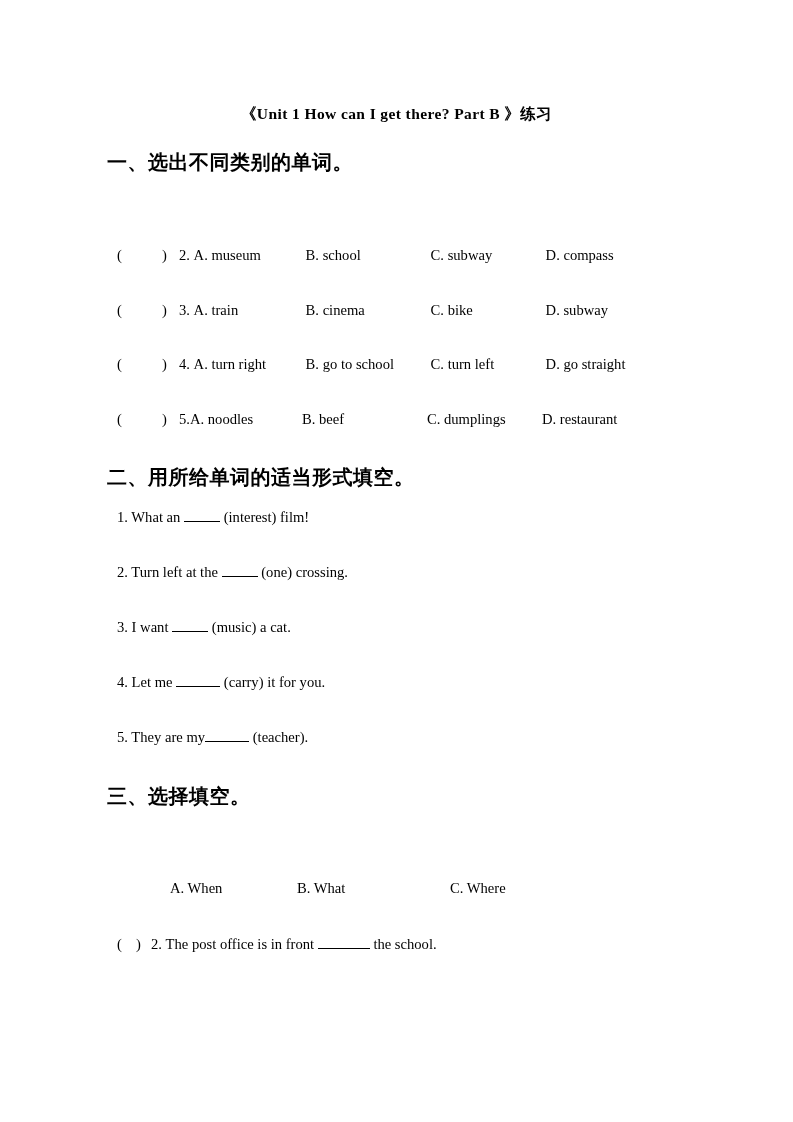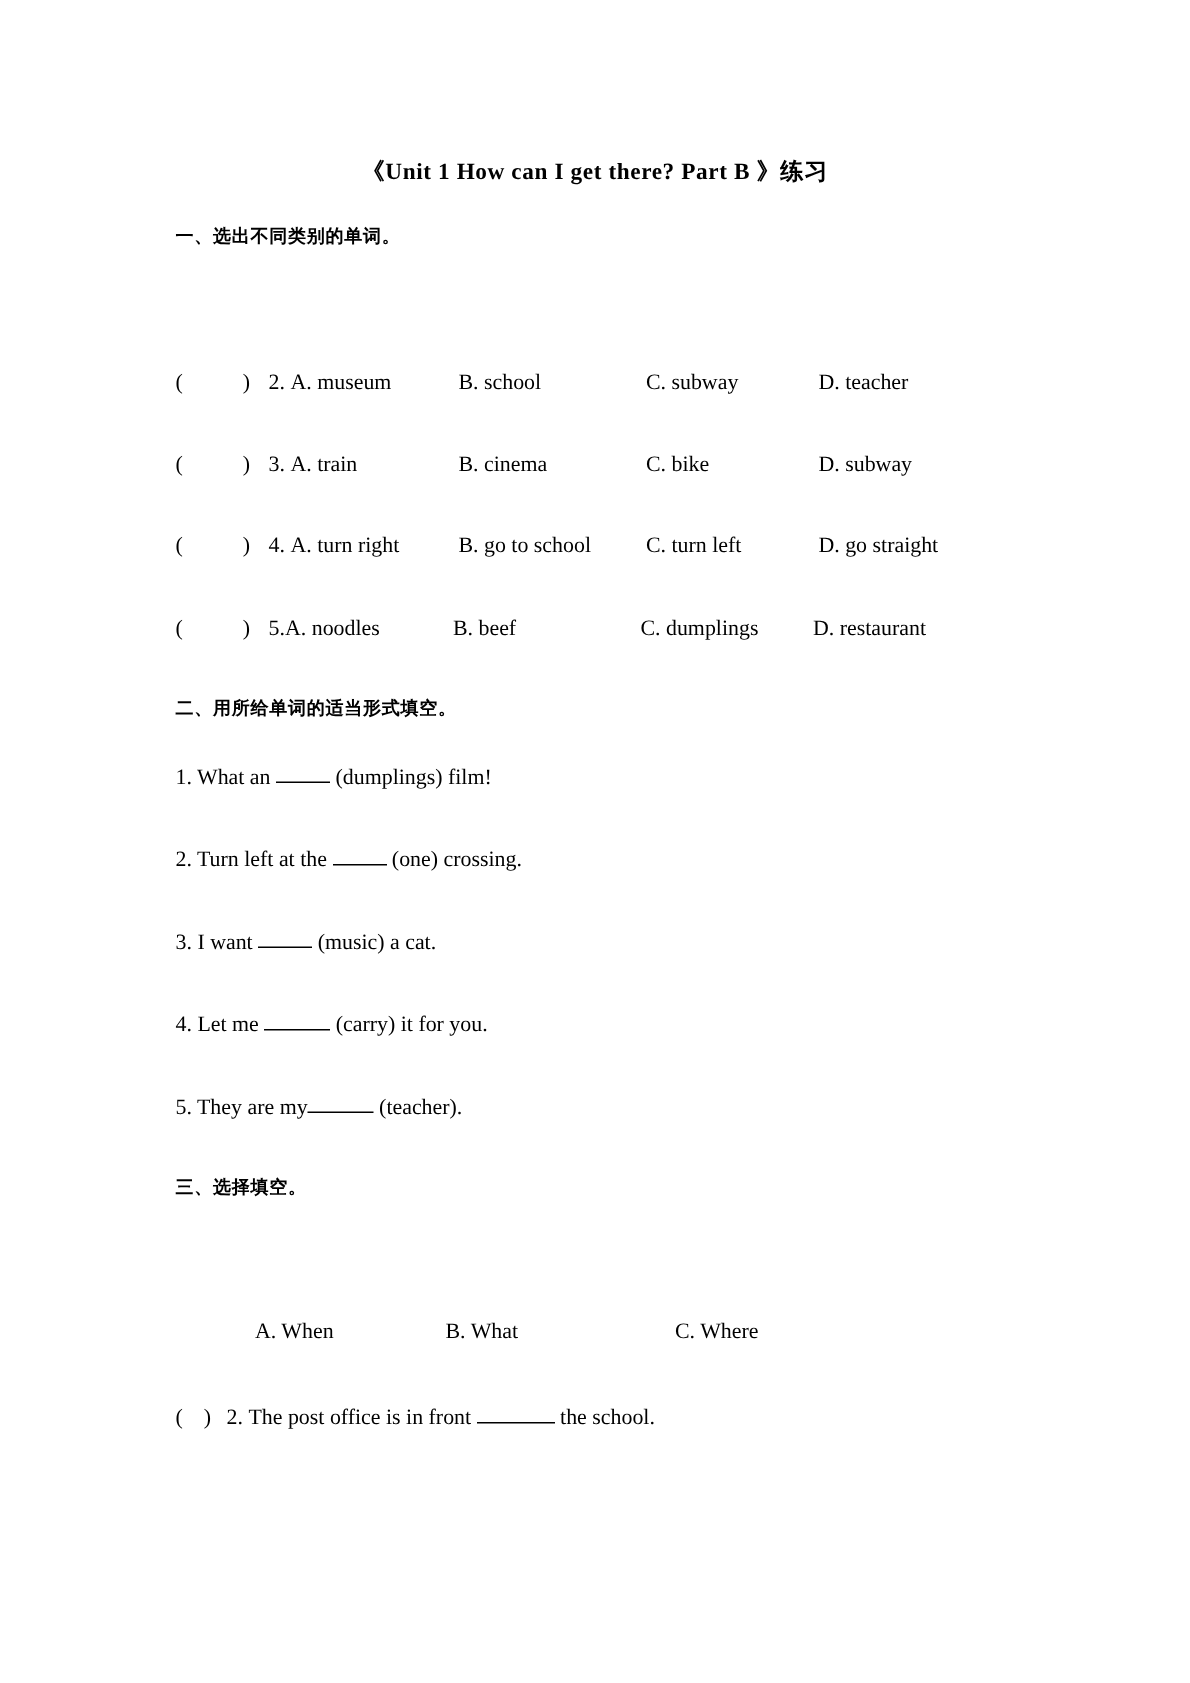--- a/index.html
+++ b/index.html
@@ -33,22 +33,22 @@
     text-align: center;
     font-size: 15.5px;
     font-weight: bold;
     letter-spacing: 0.4px;
     white-space: nowrap;
   }
 
   
   .section-heading {
     position: absolute;
-    left: 117px;
-    font-size: 12px;
+    left: 107px;
+    font-size: 20px;
     font-weight: bold;
     letter-spacing: 0.5px;
     white-space: nowrap;
   }
 
   
   .mc-row {
     position: absolute;
     left: 117px;
     font-size: 14.6px;
@@ -115,39 +115,39 @@
 <body>
 
 <div class="page">
 
   <div class="doc-title">《Unit 1 How can I get there? Part B 》练习</div>
 
   <div class="section-heading" style="top:149px;">一、选出不同类别的单词。</div>
 
 
   <div class="mc-row" style="top:247px;">
-    <span class="cell paren"><span class="lp">(</span><span>)</span></span><span class="cell">2.</span>&nbsp;<span class="cell opt-a">A. museum</span><span class="cell opt-b">B. school</span><span class="cell opt-c">C. subway</span><span class="cell opt-d">D. teacher</span>
+    <span class="cell paren"><span class="lp">(</span><span>)</span></span><span class="cell">2.</span>&nbsp;<span class="cell opt-a">A. museum</span><span class="cell opt-b">B. school</span><span class="cell opt-c">C. subway</span><span class="cell opt-d">D. compass</span>
   </div>
 
   <div class="mc-row" style="top:302px;">
     <span class="cell paren"><span class="lp">(</span><span>)</span></span><span class="cell">3.</span>&nbsp;<span class="cell opt-a">A. train</span><span class="cell opt-b">B. cinema</span><span class="cell opt-c">C. bike</span><span class="cell opt-d">D. subway</span>
   </div>
 
   <div class="mc-row" style="top:356px;">
     <span class="cell paren"><span class="lp">(</span><span>)</span></span><span class="cell">4.</span>&nbsp;<span class="cell opt-a">A. turn right</span><span class="cell opt-b">B. go to school</span><span class="cell opt-c">C. turn left</span><span class="cell opt-d">D. go straight</span>
   </div>
 
   <div class="mc-row" style="top:411px;">
     <span class="cell paren"><span class="lp">(</span><span>)</span></span><span class="cell">5.</span><span class="cell opt-a">A. noodles</span><span class="cell opt-b">B. beef</span><span class="cell opt-c">C. dumplings</span><span class="cell opt-d">D. restaurant</span>
   </div>
 
   <div class="section-heading" style="top:464px;">二、用所给单词的适当形式填空。</div>
 
   <div class="fill-row" style="top:508px;">
-    <span>1. What an </span><span class="blank blank-sm"></span><span> (dumplings) film!</span>
+    <span>1. What an </span><span class="blank blank-sm"></span><span> (interest) film!</span>
   </div>
 
   <div class="fill-row" style="top:563px;">
     <span>2. Turn left at the </span><span class="blank blank-sm"></span><span> (one) crossing.</span>
   </div>
 
   <div class="fill-row" style="top:618px;">
     <span>3. I want </span><span class="blank blank-sm"></span><span> (music) a cat.</span>
   </div>
 

